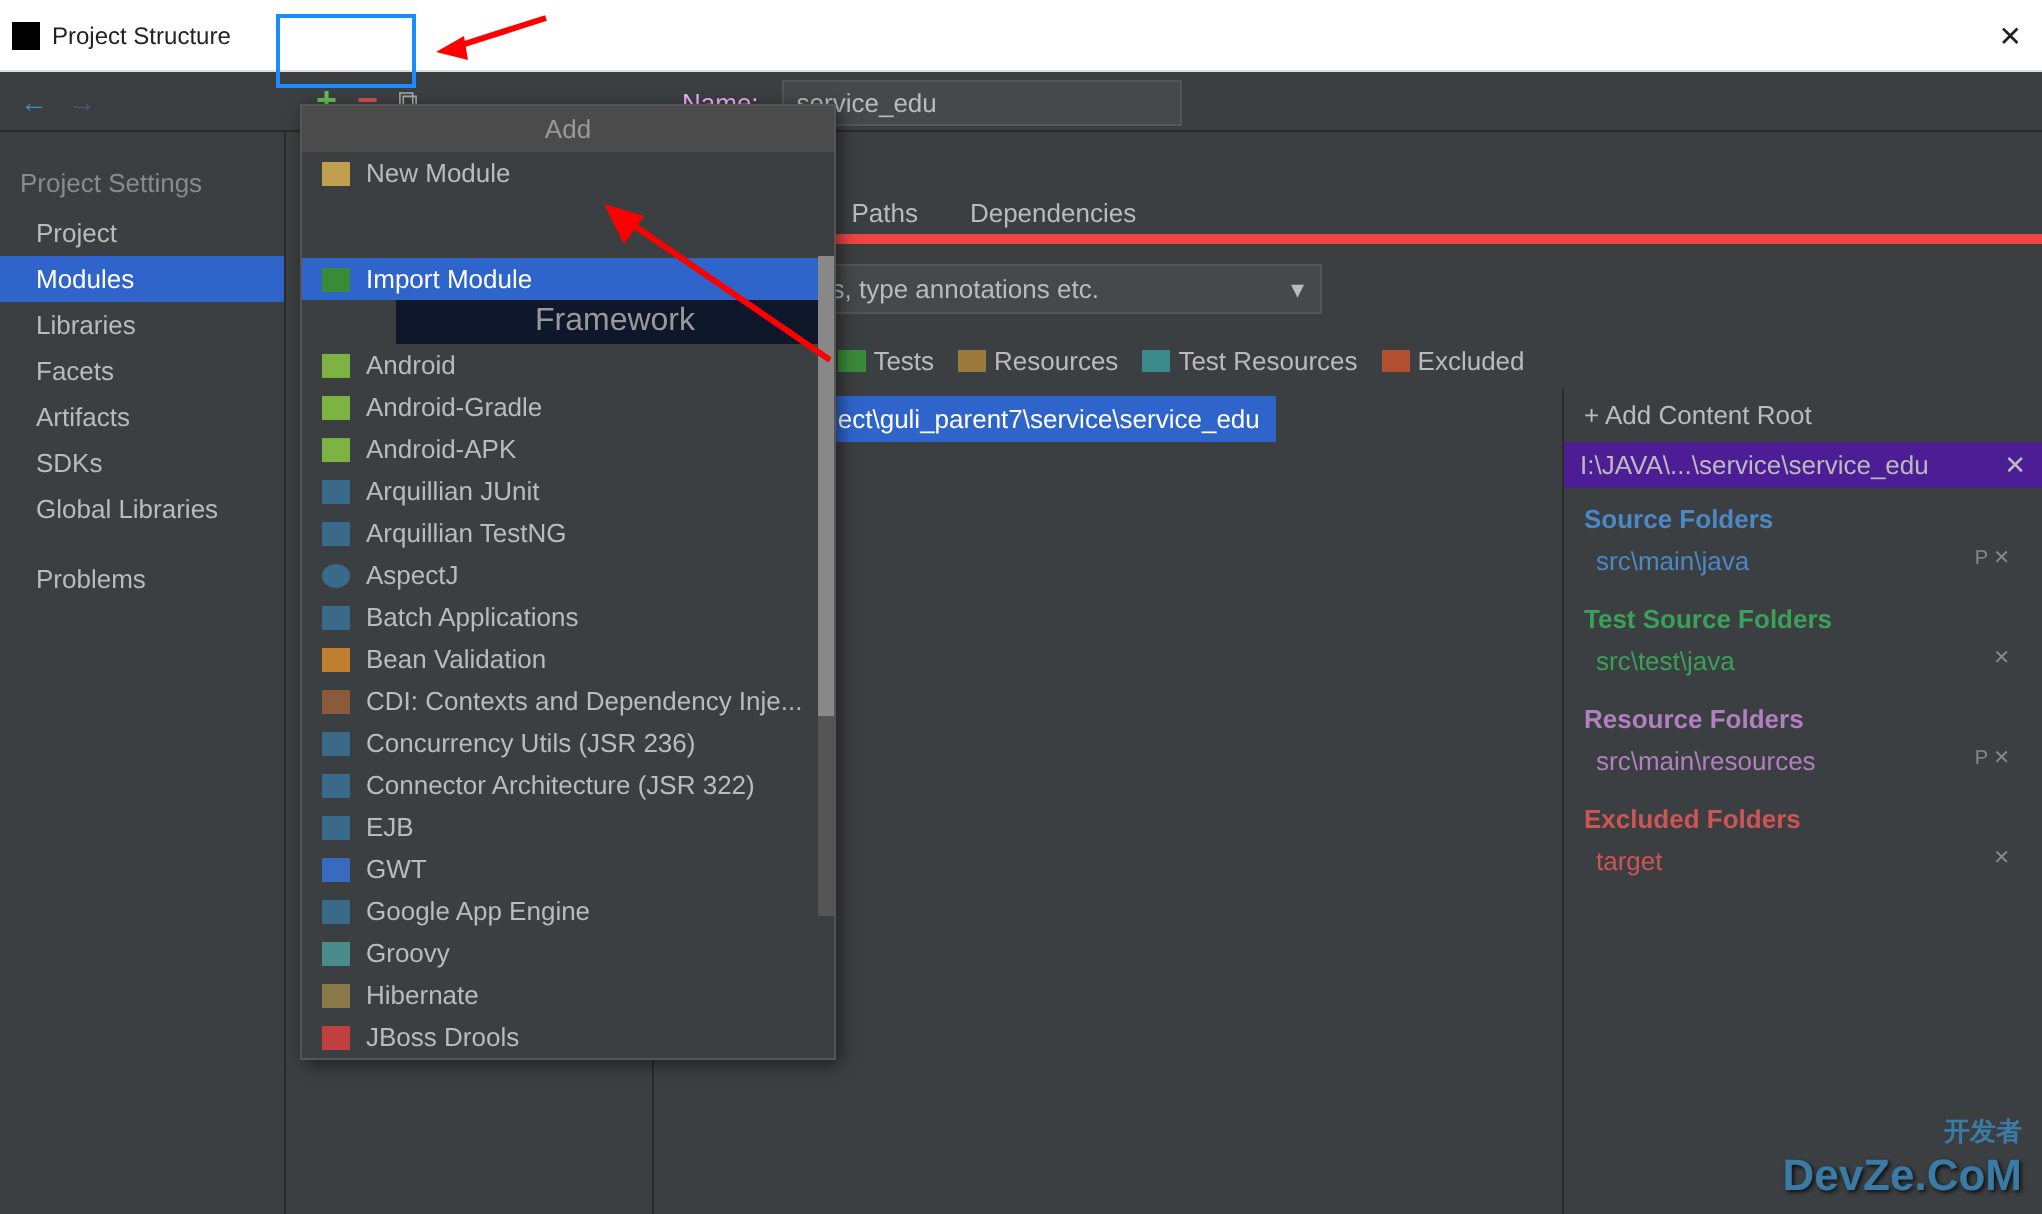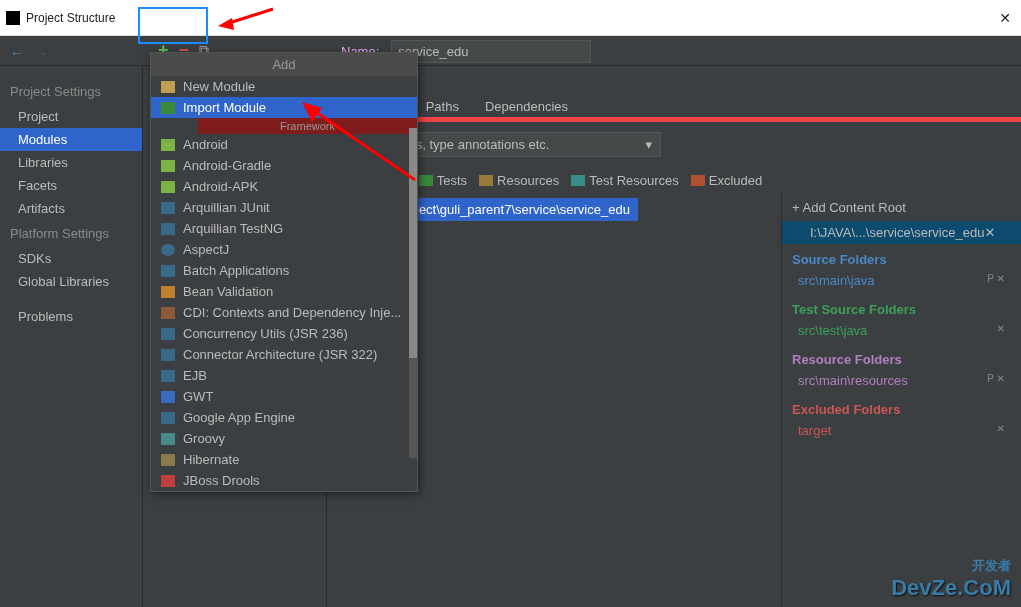--- a/index.html
+++ b/index.html
@@ -48,36 +48,36 @@
 .mark { display: flex; align-items: center; gap: 4px; color: #bbb; font-size: 12px; }
 .folder-ico { width: 14px; height: 11px; display:inline-block; }
 .fc-src { background:#3b6ea5;} .fc-test{background:#3a8a3a;} .fc-res{background:#9a7a3a;} .fc-tres{background:#3a8a8a;} .fc-exc{background:#b05030;}
 
 .content-row { display: flex; flex: 1; }
 .path-box { flex: 1; padding: 4px 8px; }
 .path-sel { background: #2f65ca; color: #fff; padding: 4px 8px; display:inline-block;}
 
 .content-root { width: 240px; border-left: 1px solid #2b2b2b; padding: 0; }
 .add-root { padding: 6px 10px; color: #bbb; cursor:pointer;}
-.root-path { background: #0c4a6e; padding: 4px 28px; color: #bbb; display:flex; justify-content:space-between; align-items:center;}
+.root-path { background: #4c1d95; padding: 4px 8px; color: #bbb; display:flex; justify-content:space-between; align-items:center;}
 .root-path .x { cursor:pointer; color:#bbb;}
 
 .folder-section { padding: 4px 10px; }
 .fs-head { font-weight: bold; padding: 4px 0; }
 .fs-head.src { color: #4a88c7; } .fs-head.test { color: #3aa05a; } .fs-head.res { color: #b080c0; } .fs-head.exc { color: #cc5555; }
 .fs-item { display:flex; justify-content:space-between; padding: 2px 6px; font-size:12px;}
 .fs-item .p { color:#4a88c7;} .fs-item.test .p{color:#3aa05a;} .fs-item.res .p{color:#b080c0;} .fs-item.exc .p{color:#cc5555;}
 .fs-item .px { color:#888; font-size:10px; cursor:pointer;}
 
 
 .popup { position: absolute; left: 150px; top: 52px; width: 268px; background: #3c3f41; border: 1px solid #555; box-shadow: 2px 2px 8px rgba(0,0,0,0.5); z-index: 40; }
 .popup-title { text-align: center; color: #999; padding: 4px 0; background: #4b4b4b; }
 .popup-item { display: flex; align-items: center; gap: 8px; padding: 3px 10px; color: #bbb; cursor: pointer; }
-.popup-item.hl { background: #2f65ca; color: #fff; }
-.popup-sep { text-align: center; color: #999; padding: 2px 0; background: #7f1d1d; font-size:11px;margin-left:47px;}
+.popup-item.hl { background: #2f65ca; color: #fff; margin-top: 32px; }
+.popup-sep { text-align: center; color: #999; padding: 2px 0; background: #0f172a; font-size:16px;margin-left:47px;}
 .pi-ico { width: 14px; height: 12px; display:inline-block; background:#888; }
 .ico-folder{background:#c0a050;} .ico-import{background:#3a8a3a;} .ico-android{background:#7cb342;}
 .ico-arq{background:#3a6a8a;} .ico-aj{background:#3a6a8a; border-radius:50%;} .ico-batch{background:#3a6a8a;}
 .ico-bean{background:#c08030;} .ico-cdi{background:#8a5a3a;} .ico-con{background:#3a6a8a;}
 .ico-ejb{background:#3a6a8a;} .ico-gwt{background:#3a6ac0;} .ico-gae{background:#3a6a8a;}
 .ico-groovy{background:#4a8a8a;} .ico-hib{background:#8a7a4a;} .ico-jb{background:#c04040;}
 
 .watermark { position:absolute; right:10px; bottom:6px; color:#3a8ac0; font-size:22px; font-weight:bold; opacity:0.8; text-shadow:1px 1px 2px #000;}
 .watermark2 { position:absolute; right:10px; bottom:32px; color:#3a8ac0; font-size:13px; font-weight:bold; opacity:0.8;}
 .scrollbar { position:absolute; right:0; top:75px; width:8px; height:330px; background:#555;}
@@ -118,21 +118,20 @@
 <div class="main-area">
   <div class="left-nav">
     <div class="nav-heading">Project Settings</div>
     <div id="nav1">
         <div class="nav-item">Project</div>
         <div class="nav-item active">Modules</div>
         <div class="nav-item">Libraries</div>
         <div class="nav-item">Facets</div>
         <div class="nav-item">Artifacts</div>
       </div>
-    <div class="nav-heading">Platform Settings</div>
     <div id="nav2">
         <div class="nav-item">SDKs</div>
         <div class="nav-item">Global Libraries</div>
       </div>
     <div style="height:12px"></div>
     <div id="nav3">
         <div class="nav-item">Problems</div>
       </div>
   </div>
 

